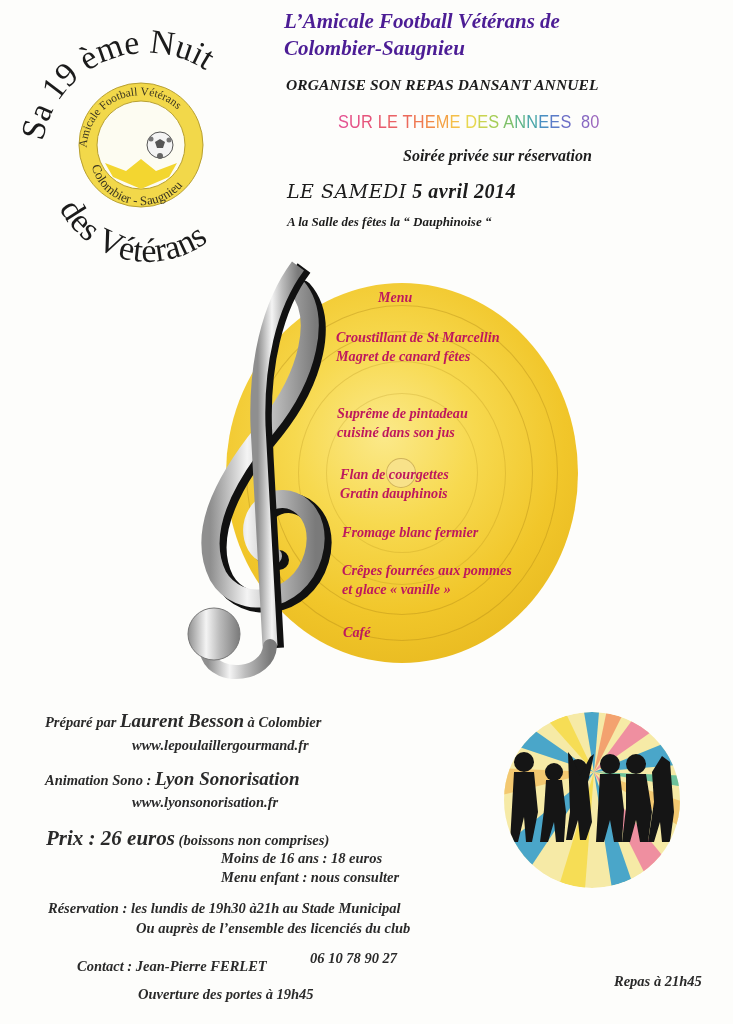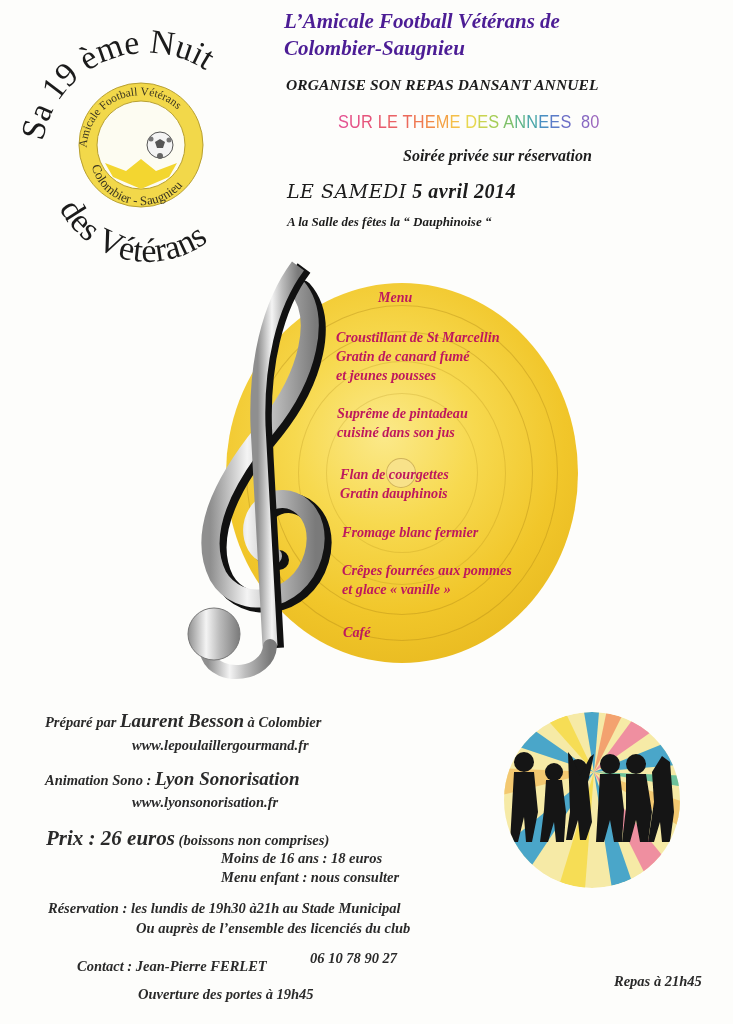--- a/index.html
+++ b/index.html
@@ -111,22 +111,21 @@
 
   <path d="M 120,10 C 90,50 78,110 80,170 L 92,390" fill="none" stroke="#111" stroke-width="16" transform="translate(6,2)"></path>
   <path d="M 120,10 C 90,50 78,110 80,170 L 92,390" fill="none" stroke="url(#silver)" stroke-width="15"></path>
   <path d="M 92,390 C 90,420 40,425 30,400" fill="none" stroke="url(#silver)" stroke-width="14" stroke-linecap="round"></path>
   <circle cx="36" cy="378" r="26" fill="url(#silver)" stroke="#777" stroke-width="1"></circle>
 </svg>
 
 <div class="abs menu-text menu-heading">Menu</div>
 <div class="abs menu-text" style="left:336px;top:328px;">
   <div>Croustillant de St Marcellin</div>
-  <div>Gratin de canard fumé</div>
-  <div>et  jeunes pousses</div>
+  <div>Magret de canard fêtes</div>
 </div>
 <div class="abs menu-text" style="left:337px;top:404px;">
   <div>Suprême de pintadeau</div>
   <div>cuisiné dans son jus</div>
 </div>
 <div class="abs menu-text" style="left:340px;top:465px;">
   <div>Flan de courgettes</div>
   <div>Gratin dauphinois</div>
 </div>
 <div class="abs menu-text" style="left:342px;top:523px;">

